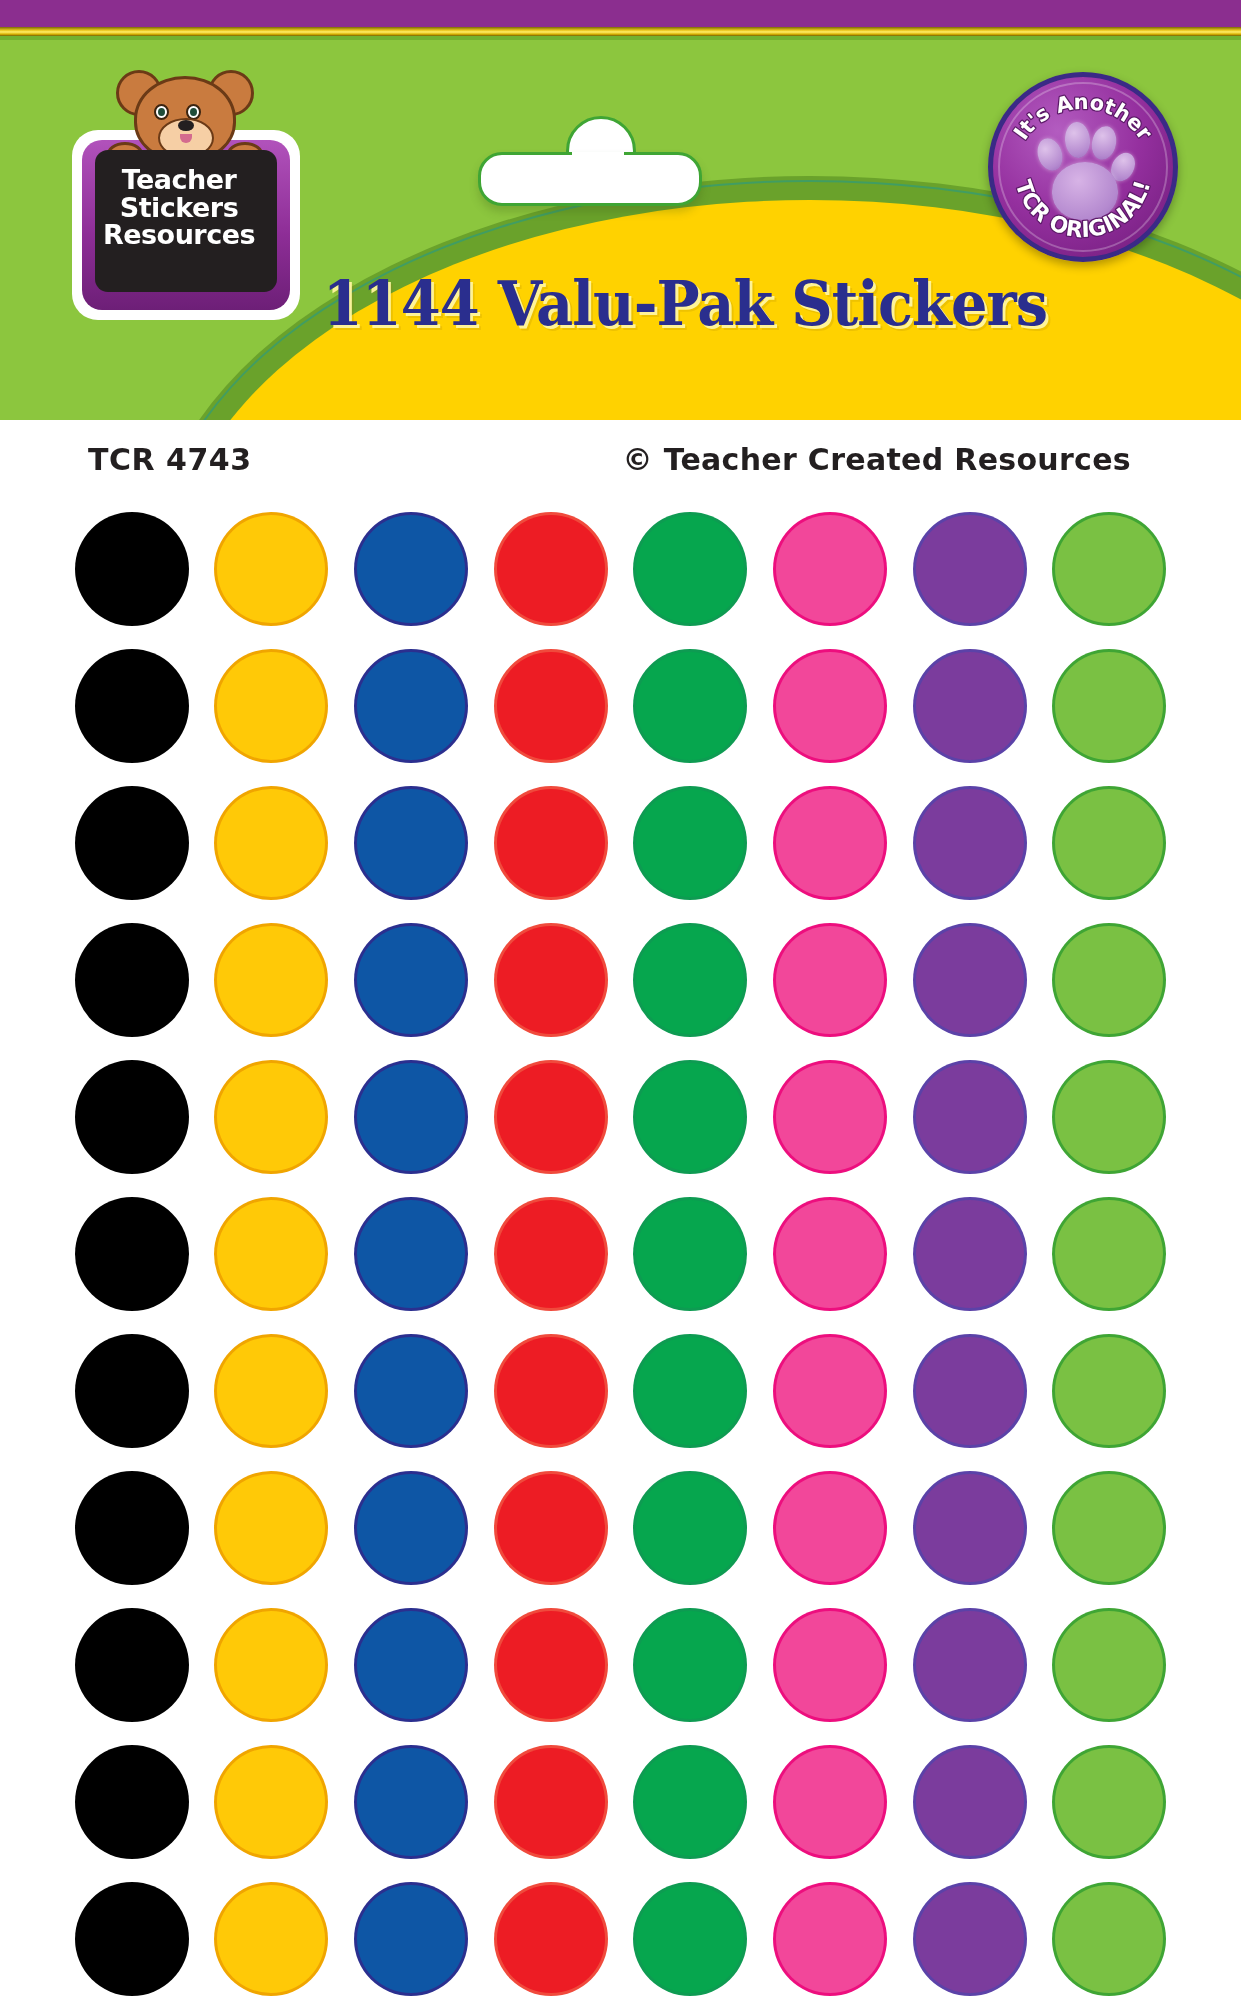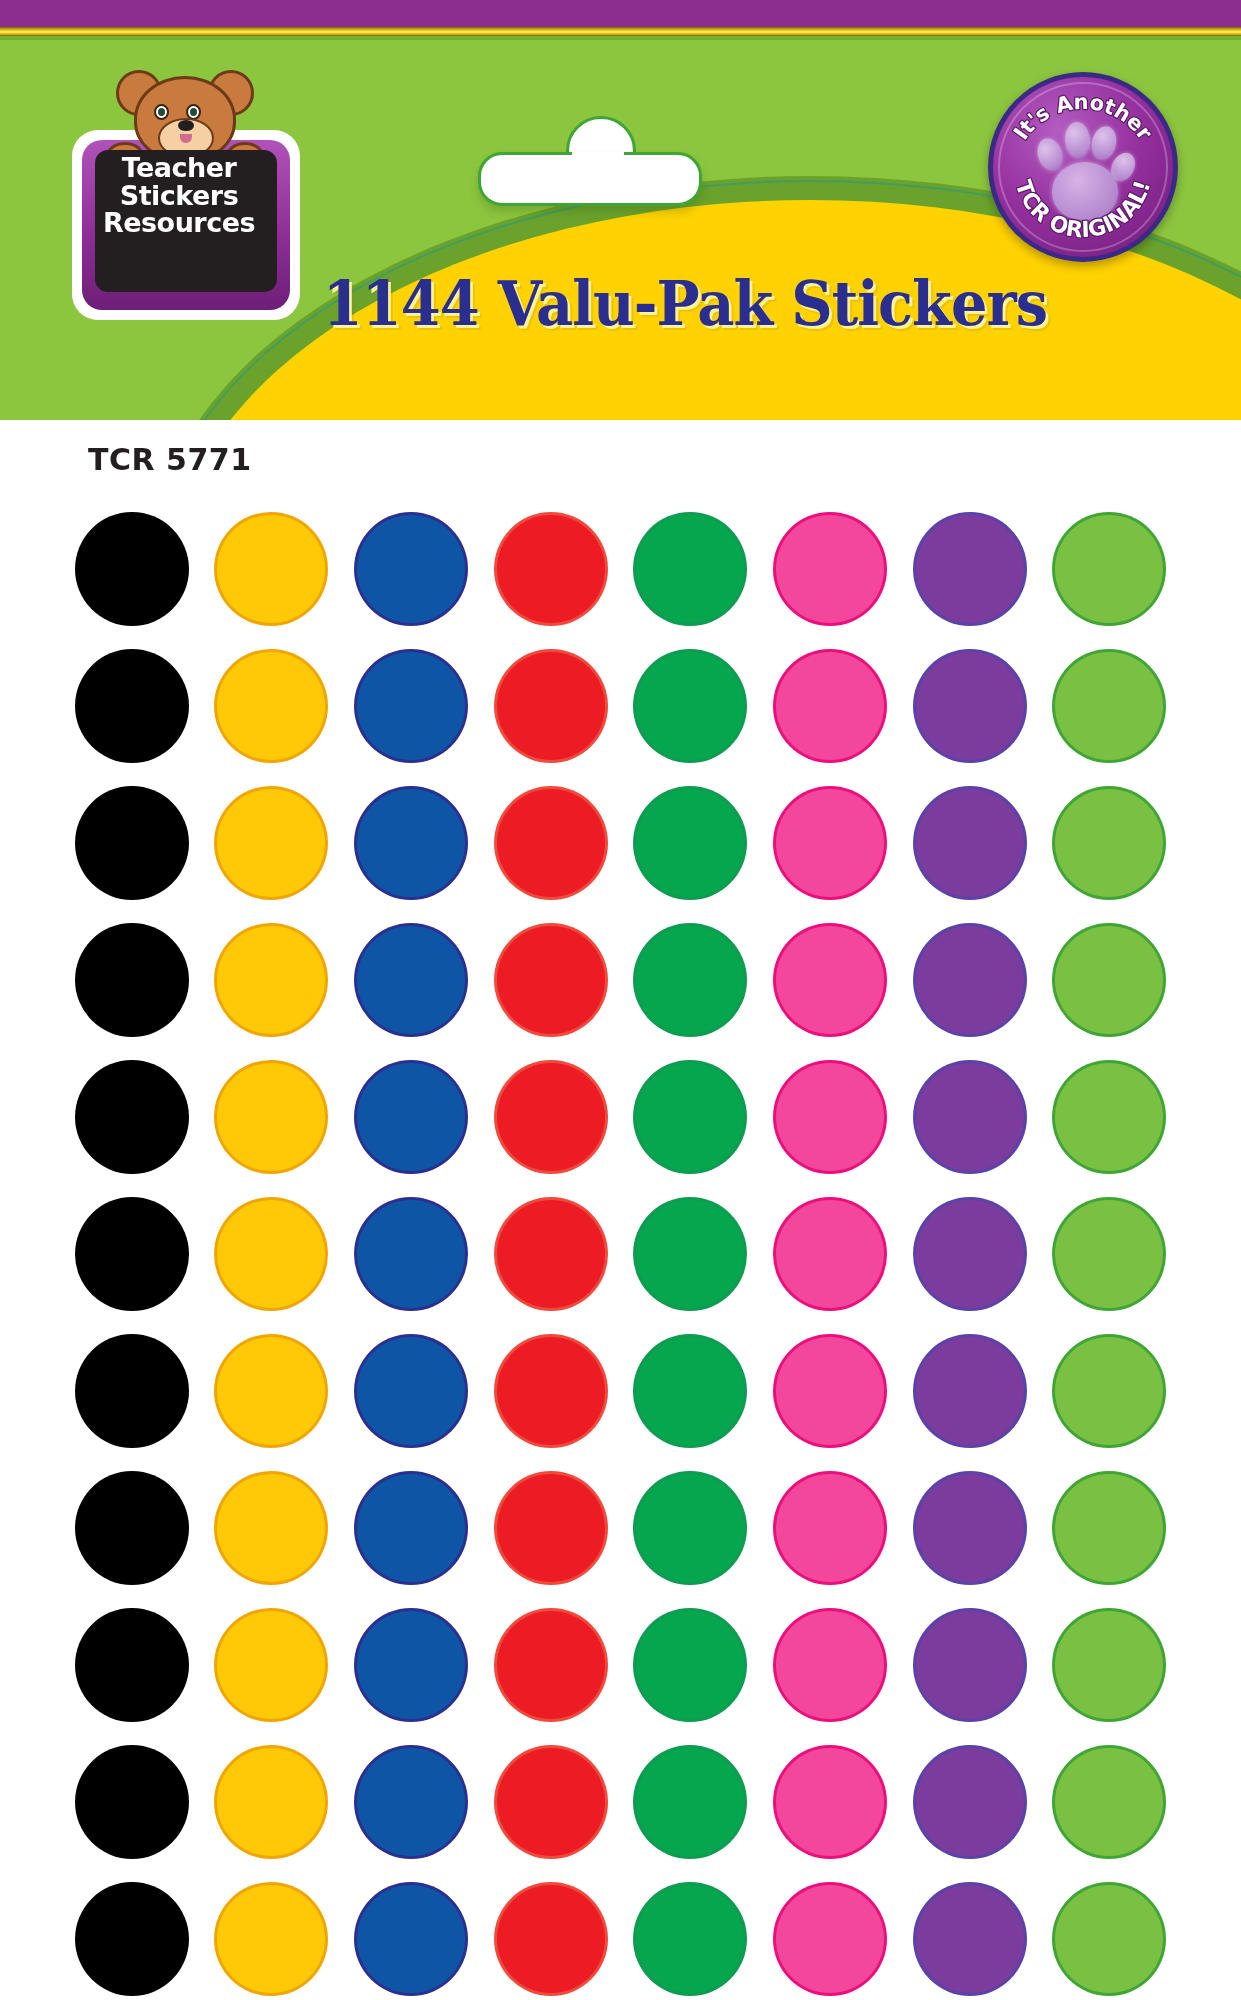--- a/index.html
+++ b/index.html
@@ -96,21 +96,21 @@
   .logo-purple{
     position:absolute;left:20px;top:82px;width:208px;height:170px;
     background:linear-gradient(to bottom,#b152bb 0%,#8E2E97 55%,#6d1f77 100%);
     border-radius:20px;
   }
   .logo-sign{
     position:absolute;left:33px;top:92px;width:182px;height:142px;
     background:#231f20;border-radius:13px;
   }
   .logo-text{
-    position:absolute;left:33px;top:96px;width:168px;
+    position:absolute;left:33px;top:108px;width:168px;
     text-align:center;color:#ffffff;
     font-family:"DejaVu Sans", sans-serif;
     font-weight:bold;font-size:27px;line-height:1.02;
     letter-spacing:-.5px;
   }
   .logo-text span{display:block;}
   
   .bear{position:absolute;left:48px;top:8px;width:152px;height:110px;}
   .bear-ear{position:absolute;width:46px;height:46px;border-radius:50%;
     background:#C97B3F;border:3px solid #6b3a16;box-sizing:border-box;}
@@ -282,21 +282,22 @@
         <text font-size="22">
           <textPath href="#botArc" startOffset="50%" text-anchor="middle">TCR ORIGINAL!</textPath>
         </text>
       </svg>
     </div>
 
   </div>
 
   <div class="sheet">
     <div class="sheet-head">
-      <div class="sku">TCR 5771</div>
+      <div class="sku">TCR 4743</div>
+      <div class="copyright">© Teacher Created Resources</div>
     </div>
     <div class="dot-grid" id="dot-grid">
         <div class="dot-cell">
           <div class="dot" style="background: rgb(0, 0, 0); box-shadow: rgb(0, 0, 0) 0px 0px 0px 3px;"></div>
         </div>
         <div class="dot-cell">
           <div class="dot" style="background: rgb(255, 201, 7); box-shadow: rgb(240, 165, 0) 0px 0px 0px 3px;"></div>
         </div>
         <div class="dot-cell">
           <div class="dot" style="background: rgb(14, 86, 165); box-shadow: rgb(43, 47, 143) 0px 0px 0px 3px;"></div>

